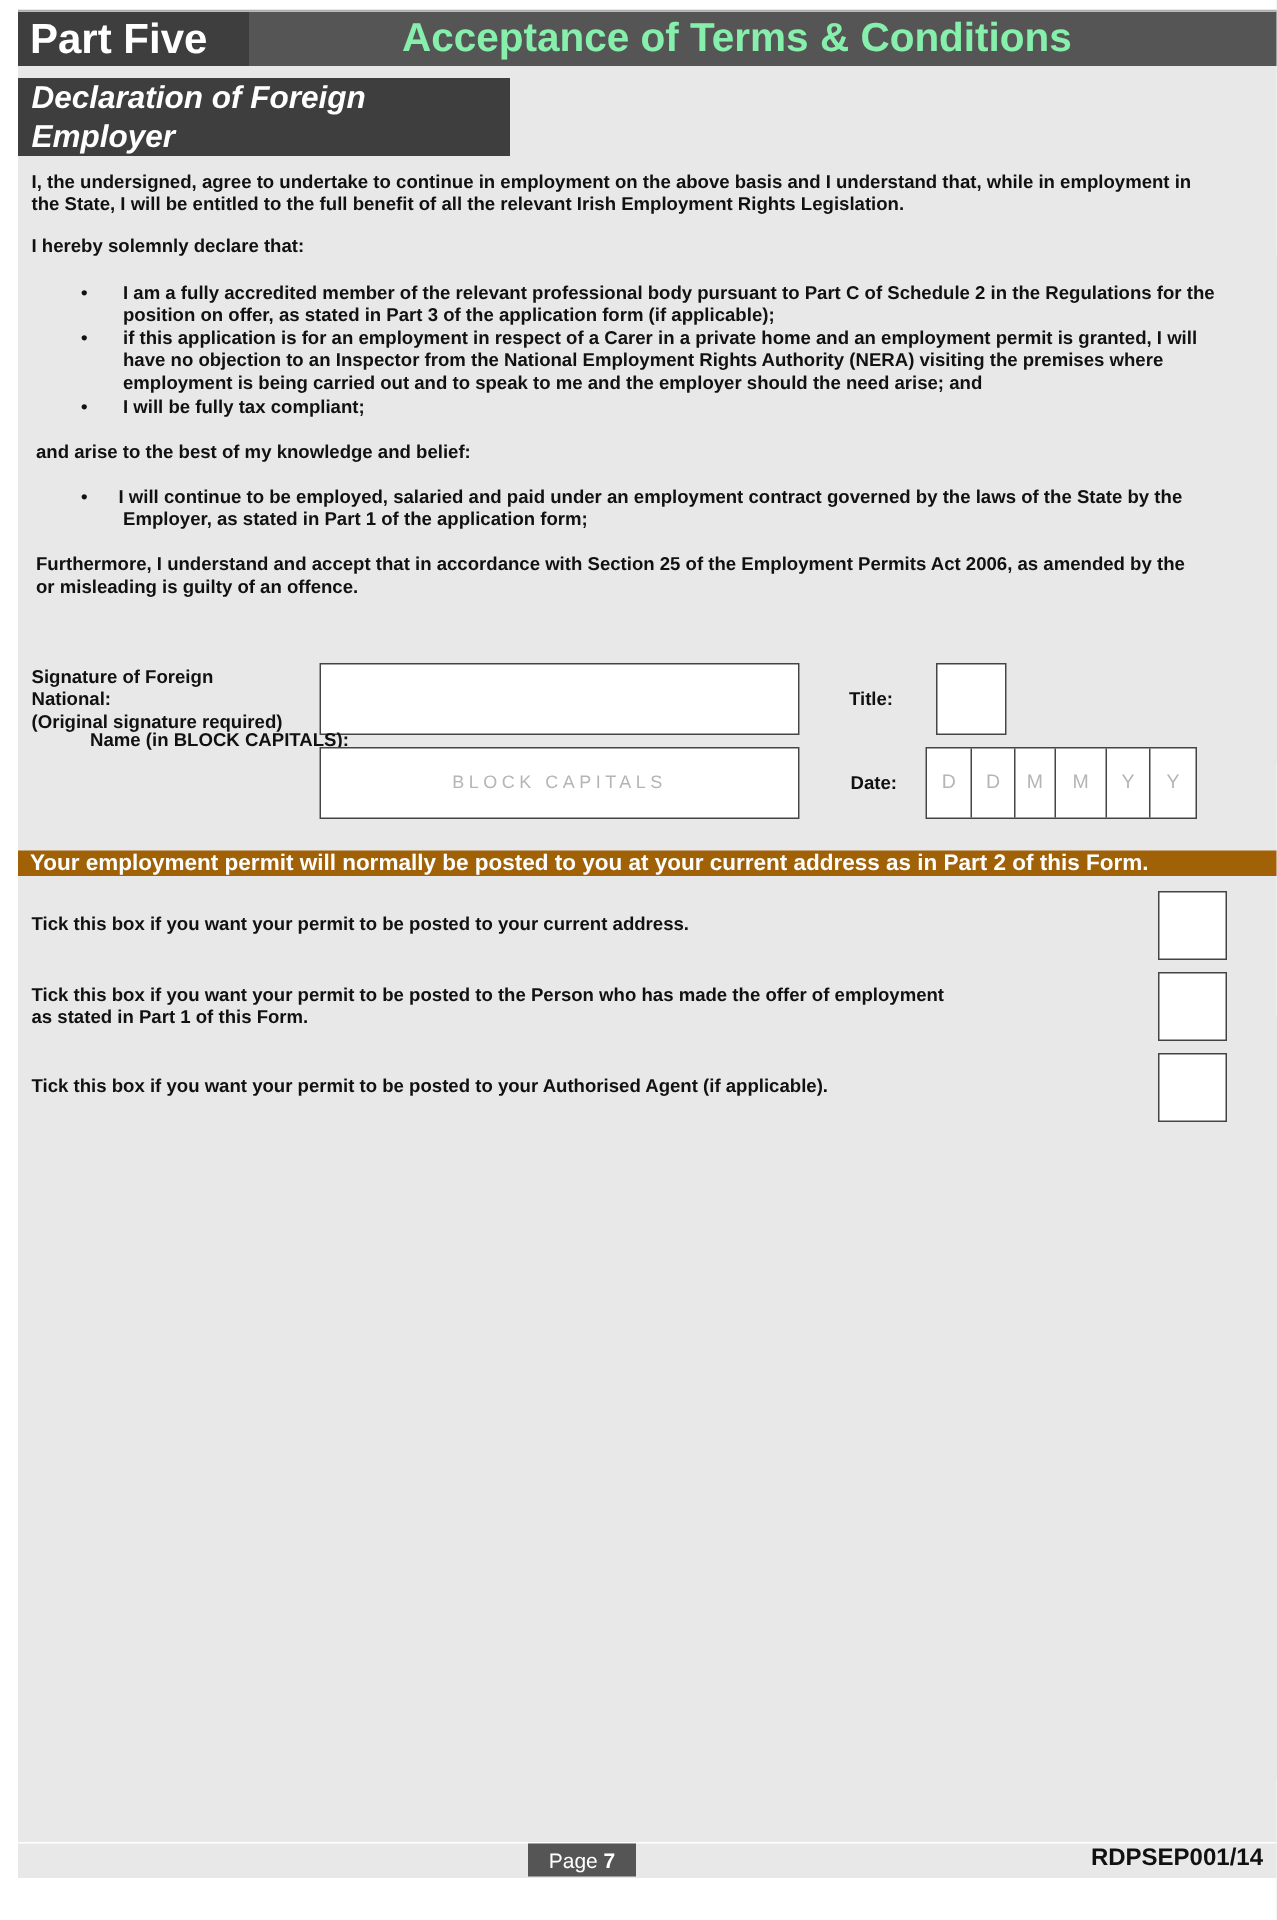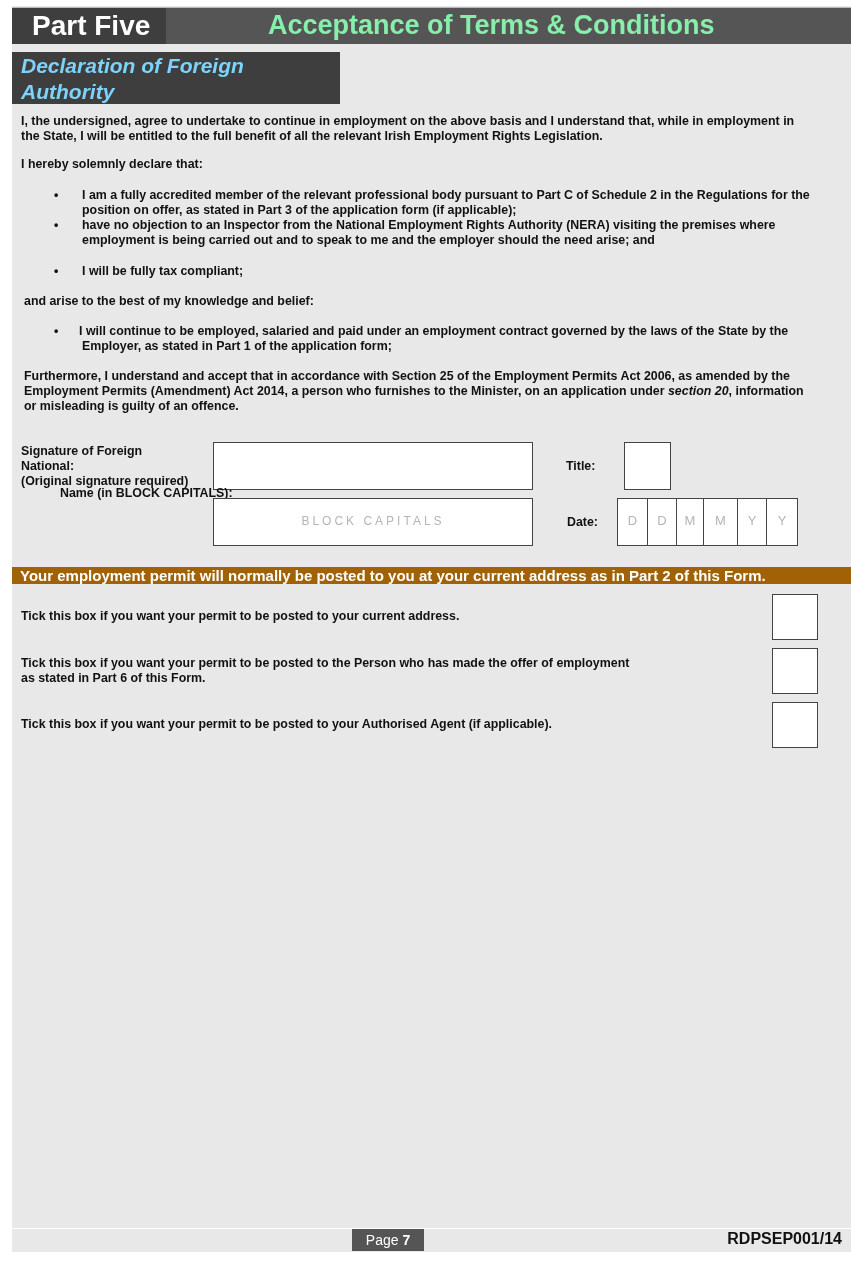--- a/index.html
+++ b/index.html
@@ -11,29 +11,29 @@
     position: absolute; left: 12px; top: 6px; width: 839px; height: 1246px;
     background: #e8e8e8;
   }
   .hdr {
     position: absolute; left: 12px; top: 7px; width: 839px; height: 36px;
     background: #555555; border-top: 1px solid #bbb;
   }
   .hdr-part {
     position: absolute; left: 0; top: 0; width: 154px; height: 36px;
     background: #3e3e3e; color: #fff; font-weight: bold; font-size: 28px;
-    line-height: 36px; padding-left: 20px; box-sizing: border-box;
+    line-height: 36px; padding-left: 8px; box-sizing: border-box;
   }
   .hdr-title {
     position: absolute; left: 256px; top: 0; height: 36px; color: #86efac;
     font-weight: bold; font-size: 27px; line-height: 34px;
   }
   .subhdr {
     position: absolute; left: 12px; top: 52px; width: 328px; height: 52px;
-    background: #3e3e3e; color: #7dd3fc; font-style: italic; font-weight: bold;
+    background: #3e3e3e; color: #ffffff; font-style: italic; font-weight: bold;
     font-size: 21px; line-height: 26px; padding: 1px 0 0 9px; box-sizing: border-box;
   }
   .txt { position: absolute; font-size: 12.4px; font-weight: bold; line-height: 15px; }
   .bullet { position: absolute; font-size: 12.4px; font-weight: bold; line-height: 15px; }
   .bullet .dot { position: absolute; left: 0; top: 0; }
   .bullet .body { position: absolute; left: 28px; top: 0; width: 760px; }
   .box { position: absolute; background: #fff; border: 1.5px solid #444; box-sizing: border-box; }
   .label { position: absolute; font-size: 12.4px; font-weight: bold; line-height: 15px; }
   .ph {
     color: #b5b5b5; font-size: 12px; letter-spacing: 3px; text-align: center;
@@ -61,40 +61,41 @@
 
 <div class="page"></div>
 
 <div class="hdr">
   <div class="hdr-part">Part Five</div>
   <div class="hdr-title">Acceptance of Terms &amp; Conditions</div>
 </div>
 
 <div class="subhdr">
   <div>Declaration of Foreign</div>
-  <div>Authority</div>
+  <div>Employer</div>
 </div>
 
 <div class="txt" style="left:21px; top:114px; width:820px;">
   <div>I, the undersigned, agree to undertake to continue in employment on the above basis and I understand that, while in employment in</div>
   <div>the State, I will be entitled to the full benefit of all the relevant Irish Employment Rights Legislation.</div>
 </div>
 
 <div class="txt" style="left:21px; top:157px;">I hereby solemnly declare that:</div>
 
 <div class="bullet" style="left:54px; top:188px;">
   <span class="dot">•</span>
   <div class="body">
     <div>I am a fully accredited member of the relevant professional body pursuant to Part C of Schedule 2 in the Regulations for the</div>
     <div>position on offer, as stated in Part 3 of the application form (if applicable);</div>
   </div>
 </div>
 <div class="bullet" style="left:54px; top:218px;">
   <span class="dot">•</span>
   <div class="body">
+    <div>if this application is for an employment in respect of a Carer in a private home and an employment permit is granted, I will</div>
     <div>have no objection to an Inspector from the National Employment Rights Authority (NERA) visiting the premises where</div>
     <div>employment is being carried out and to speak to me and the employer should the need arise; and</div>
   </div>
 </div>
 <div class="bullet" style="left:54px; top:264px;">
   <span class="dot">•</span>
   <div class="body">
     <div>I will be fully tax compliant;</div>
   </div>
 </div>
@@ -104,21 +105,20 @@
 <div class="bullet" style="left:54px; top:324px;">
   <span class="dot">•</span>
   <div class="body" style="left:25px;">
     <div>I will continue to be employed, salaried and paid under an employment contract governed by the laws of the State by the</div>
     <div style="padding-left:3px;">Employer, as stated in Part 1 of the application form;</div>
   </div>
 </div>
 
 <div class="txt" style="left:24px; top:369px; width:820px;">
   <div>Furthermore, I understand and accept that in accordance with Section 25 of the Employment Permits Act 2006, as amended by the</div>
-  <div><span>Employment Permits (Amendment) Act 2014, a person who furnishes to the Minister, on an application under </span><i>section 20</i><span>, information</span></div>
   <div>or misleading is guilty of an offence.</div>
 </div>
 
 <div class="label" style="left:21px; top:444px;">
   <div>Signature of Foreign</div>
   <div>National:</div>
   <div>(Original signature required)</div>
 </div>
 <div class="box" style="left:213px; top:442px; width:320px; height:48px;"></div>
 
@@ -142,21 +142,21 @@
 
 <div class="banner">Your employment permit will normally be posted to you at your current address as in Part 2 of this Form.</div>
 
 <div class="txt" style="left:21px; top:609px;">
   <div>Tick this box if you want your permit to be posted to your current address.</div>
 </div>
 <div class="box" style="left:772px; top:594px; width:46px; height:46px;"></div>
 
 <div class="txt" style="left:21px; top:656px;">
   <div>Tick this box if you want your permit to be posted to the Person who has made the offer of employment</div>
-  <div>as stated in Part 6 of this Form.</div>
+  <div>as stated in Part 1 of this Form.</div>
 </div>
 <div class="box" style="left:772px; top:648px; width:46px; height:46px;"></div>
 
 <div class="txt" style="left:21px; top:717px;">
   <div>Tick this box if you want your permit to be posted to your Authorised Agent (if applicable).</div>
 </div>
 <div class="box" style="left:772px; top:702px; width:46px; height:46px;"></div>
 
 <div class="footer-line"></div>
 <div class="page-badge"><span>Page</span> <b>7</b></div>

